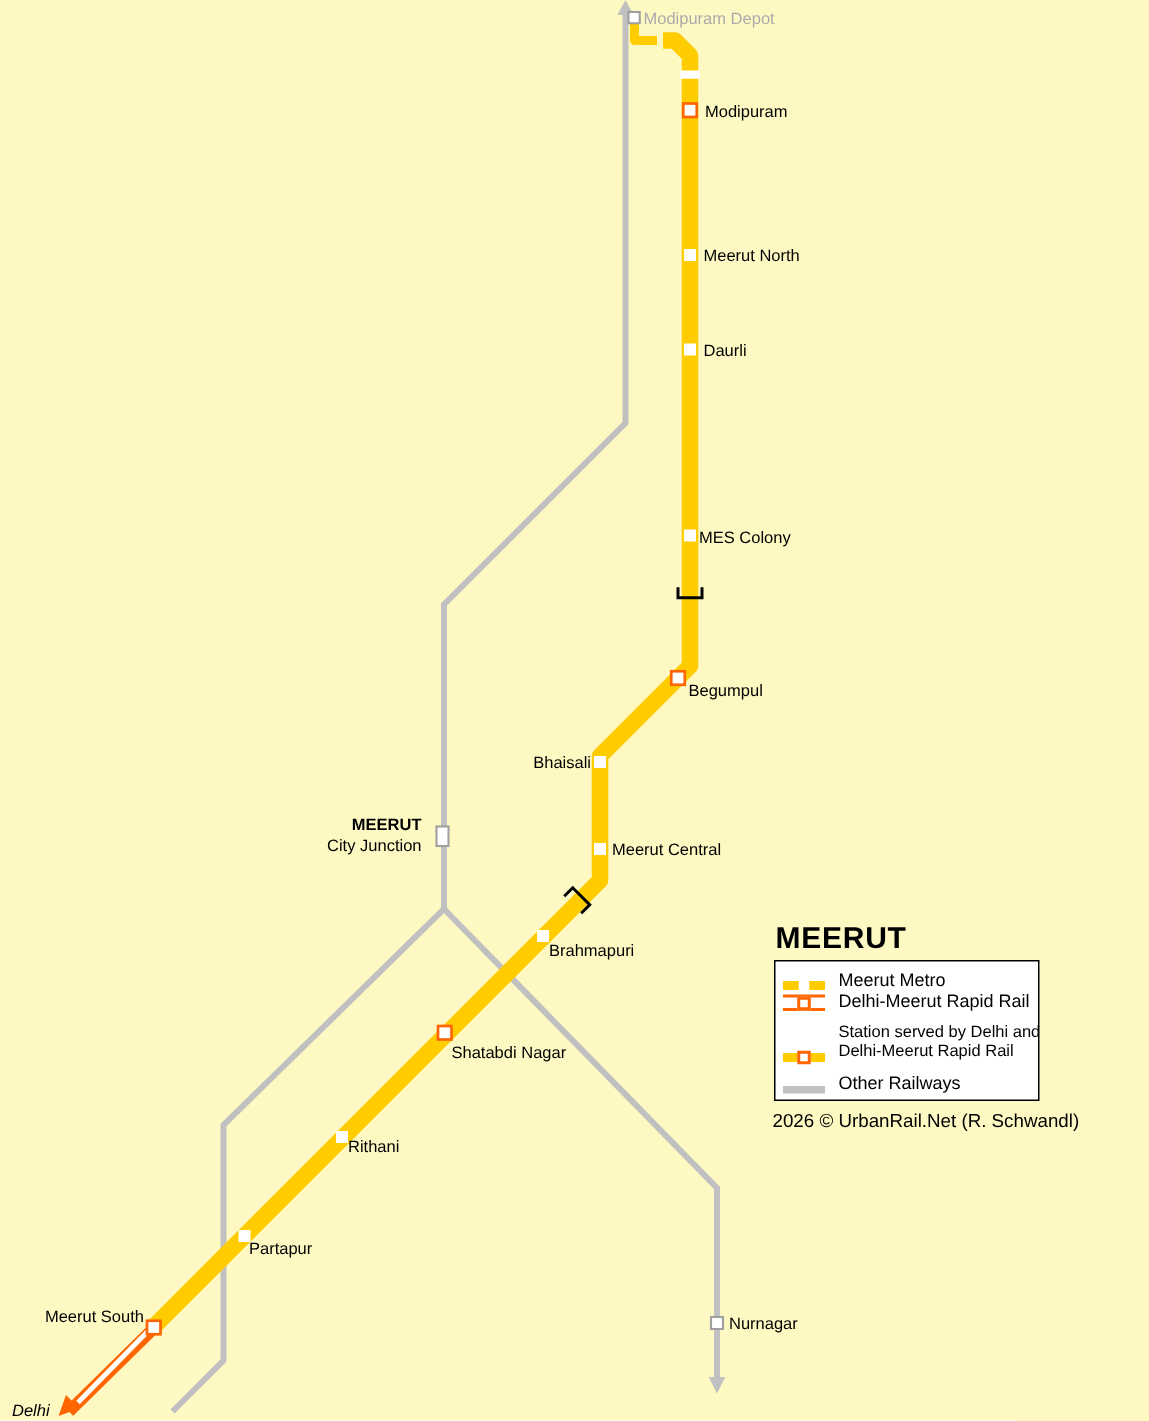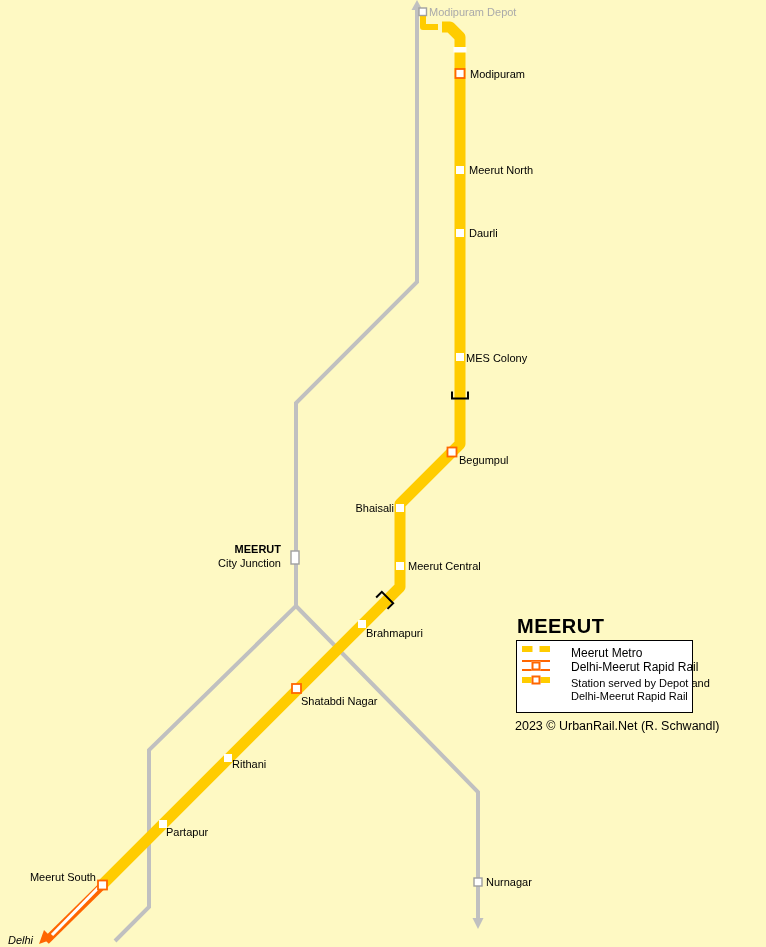--- a/index.html
+++ b/index.html
@@ -23,21 +23,21 @@
 
   
   .legend { position:absolute; left:516px; top:616px; width:180px; }
   .legend-title {
     font-size:20px; font-weight:bold; letter-spacing:0.5px; color:#000;
     margin:0 0 4px 1px; line-height:20px;
   }
   .legend-box {
     border:1.5px solid #000; width:175px; padding:5px 0 4px 0; background:#fff;
   }
-  .lrow { display:flex; align-items:flex-start; padding:0 0 0 5px;gap:12px; }
+  .lrow { display:flex; align-items:flex-end; padding:0 0 0 5px; }
   .lrow-h14 { height:14px; }
   .lrow-2line { height:31px; margin-top:3px; }
   .lrow-last { height:17px; margin-top:4px; }
   .sw { position:relative; width:28px; flex:0 0 28px; margin-right:9px; }
   .sw-metro { height:6px; background:#ffcc00; }
   .sw-rrts  { height:7px; border-top:2px solid #ff6600; border-bottom:2px solid #ff6600; background:#fff; }
   .sw-other { height:5px; background:#c0c0c0; }
   .sq { position:absolute; left:50%; top:50%; transform:translate(-50%,-50%); background:#fff; }
   .sq-white  { width:7px; height:7px; }
   .sq-orange { width:5px; height:5px; border:2px solid #ff6600; }
@@ -121,21 +121,25 @@
         <span class="sw sw-rrts">
             <span class="sq sq-orange"></span>
           </span>
         <span class="ltxt">Delhi-Meerut Rapid Rail</span>
       </div>
       <div class="lrow lrow-2line">
         <span class="sw sw-metro">
             <span class="sq sq-orange"></span>
           </span>
         <span class="ltxt ltxt-sm">
-          <span>Station served by Depot and</span>
+          <span>Station served by Delhi and</span>
           <span>Delhi-Meerut Rapid Rail</span>
         </span>
       </div>
+      <div class="lrow lrow-last">
+        <span class="sw sw-other"></span>
+        <span class="ltxt">Other Railways</span>
+      </div>
     </div>
-    <div class="copyright">2023 © UrbanRail.Net (R. Schwandl)</div>
+    <div class="copyright">2026 © UrbanRail.Net (R. Schwandl)</div>
   </div>
 
 </div>
 
 </body></html>

